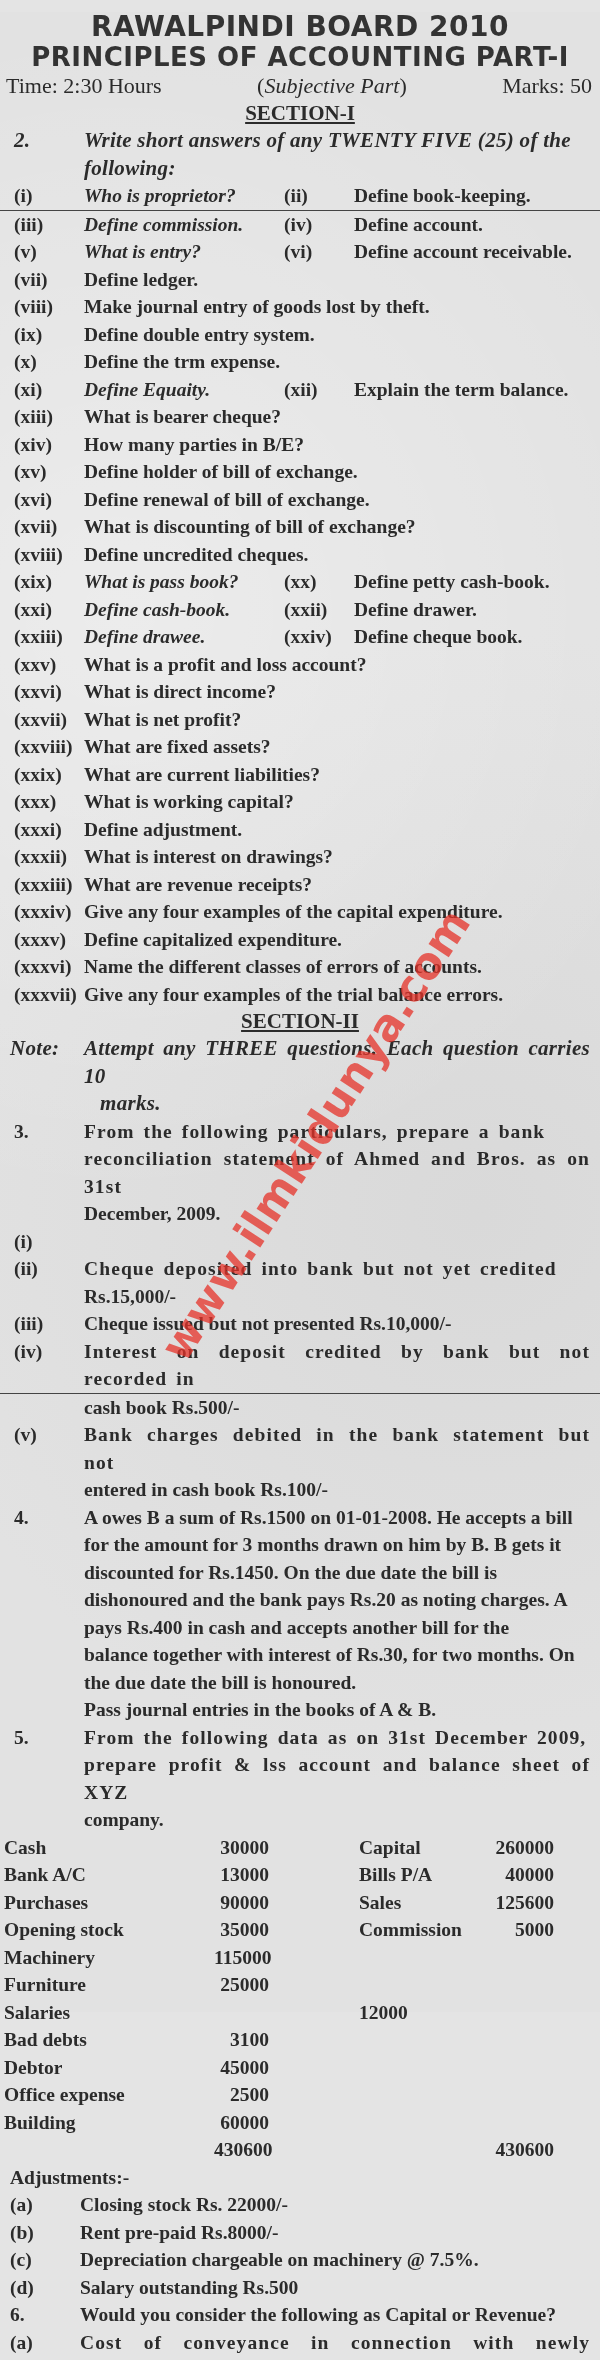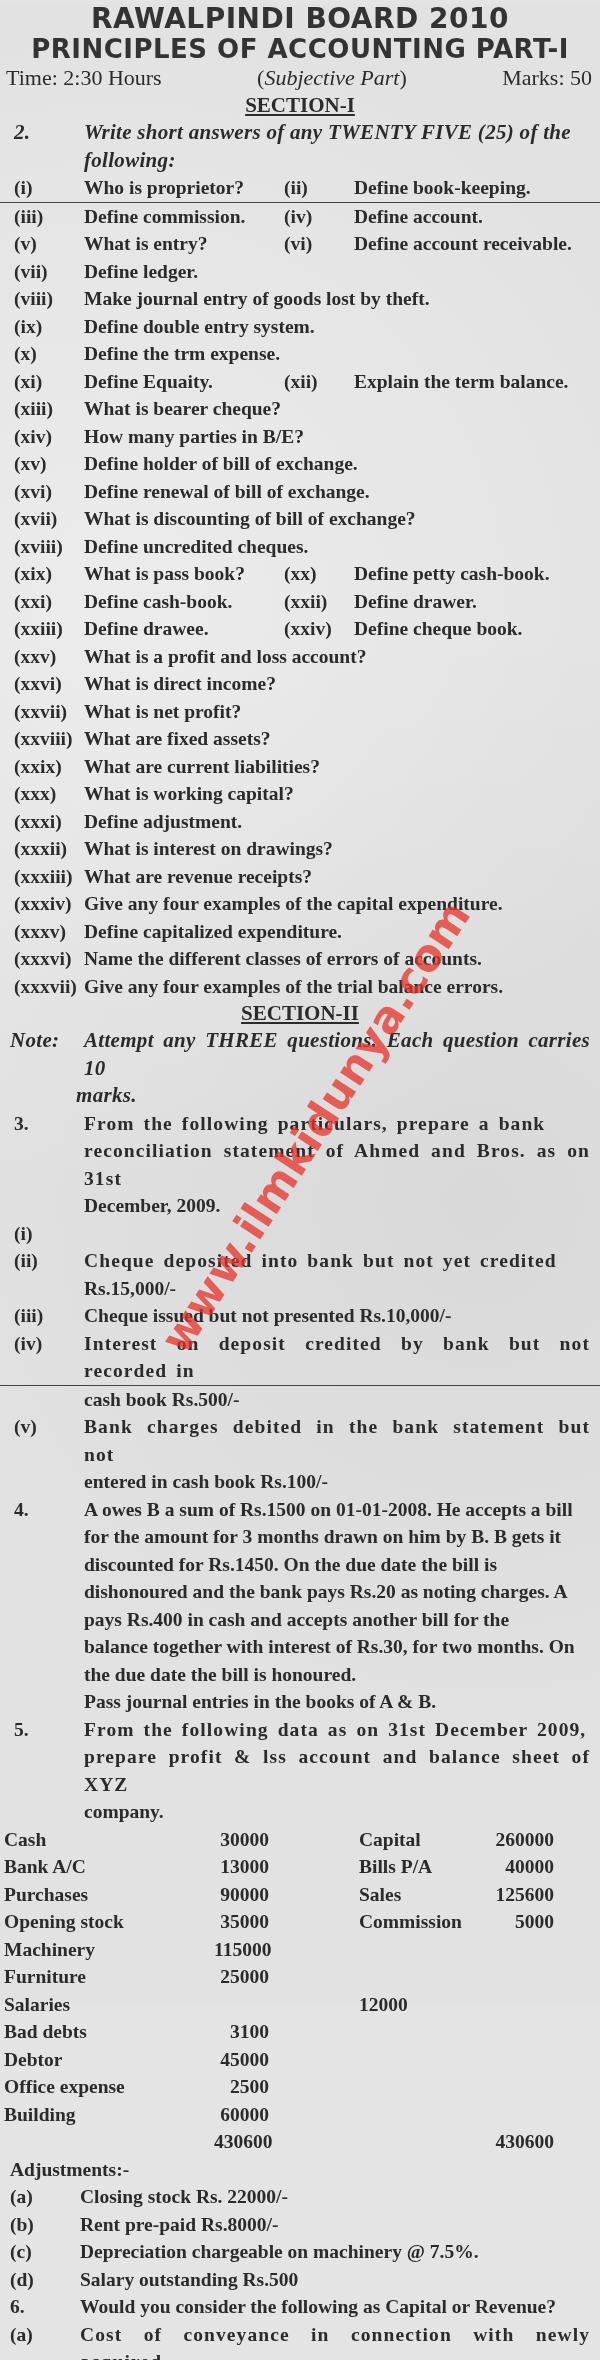--- a/index.html
+++ b/index.html
@@ -4,21 +4,21 @@
 <style>
   html, body { margin: 0; padding: 0; }
   body {
     width: 600px; height: 2360px; overflow: hidden;
     background: #e4e4e4;
     font-family: "Liberation Serif", "DejaVu Serif", serif;
     color: #2b2b2b;
     position: relative;
   }
   .page {
-    position: absolute; left: 0; top: 4px; width: 600px; height: 2000px;
+    position: absolute; left: 0; top: 12px; width: 600px; height: 2000px;
     background:
       radial-gradient(circle at 20% 30%, rgba(255,255,255,0.35) 0, rgba(255,255,255,0) 40%),
       radial-gradient(circle at 80% 60%, rgba(200,200,200,0.35) 0, rgba(200,200,200,0) 45%),
       #e2e2e2;
   }
   .title1, .title2 {
     font-family: "DejaVu Sans", "Liberation Sans", sans-serif;
     font-weight: bold; text-align: center; color: #333;
     margin: 0; letter-spacing: 0.5px;
   }
@@ -33,21 +33,21 @@
   .section-head {
     text-align: center; font-weight: bold; font-size: 21px; line-height: 27px;
     text-decoration: underline;
   }
   .row {
     display: flex; font-weight: bold; font-size: 19.5px; line-height: 27.5px;
     padding-left: 14px; padding-right: 10px;
   }
   .row .num { width: 70px; flex: none; }
   .row .txt { flex: 1; }
-  .pair .txt1 { width: 200px; flex: none; }
+  .pair .txt1 { width: 200px; flex: none; font-style: italic; }
   .pair .num2 { width: 70px; flex: none; }
   .pair .txt2 { flex: 1; }
   .instr { font-style: italic; font-size: 21px; letter-spacing: 0.3px; }
   .just { text-align: justify; text-align-last: left; }
   .wide { letter-spacing: 1.1px; word-spacing: 3px; }
   .rule { border-bottom: 1.5px solid #444; }
   .ledger {
     display: grid; grid-template-columns: 210px 55px 88px 144px 40px;
     font-weight: bold; font-size: 19.5px; line-height: 27.5px; padding-left: 4px;
   }
@@ -229,21 +229,21 @@
         <span class="num">(xxxvii)</span>
         <span class="txt">Give any four examples of the trial balance errors.</span>
       </div>
     </div>
 
   <div class="section-head">SECTION-II</div>
   <div class="row instr" style="padding-left:10px">
     <span class="num" style="width:74px">Note:</span>
     <span class="txt just">Attempt any THREE questions. Each question carries 10</span>
   </div>
-  <div class="row instr" style="padding-left:2px">
+  <div class="row instr" style="padding-left:26px">
     <span class="num" style="width:74px"></span>
     <span class="txt">marks.</span>
   </div>
 
   <div id="q3">
       <div class="row">
         <span class="num">3.</span>
         <span class="txt just wide">From the following particulars, prepare a bank</span>
       </div>
       <div class="row">

